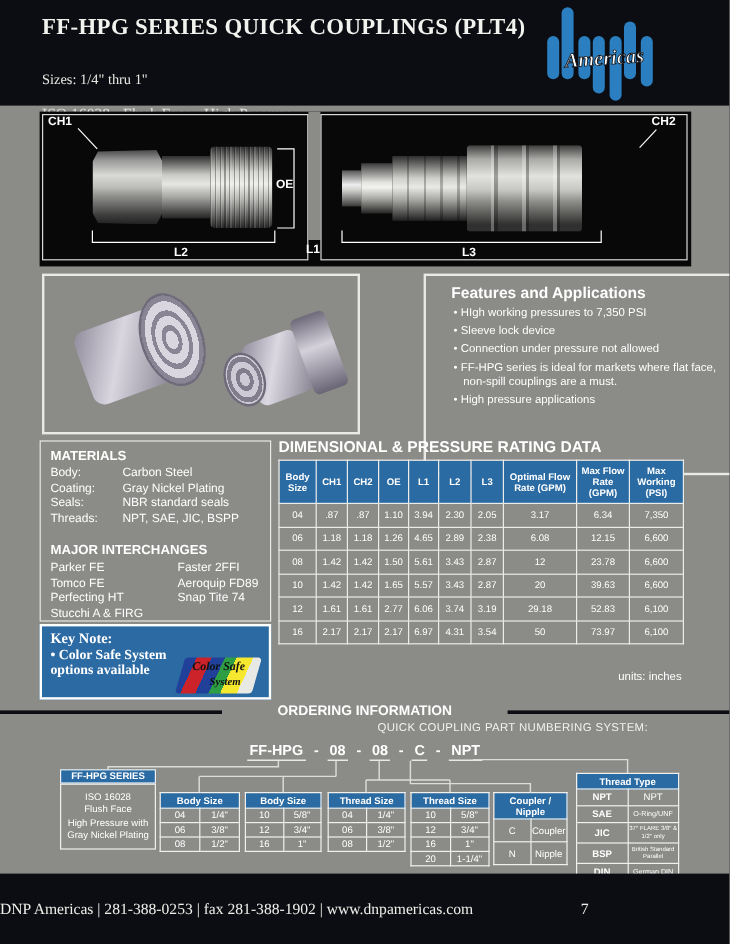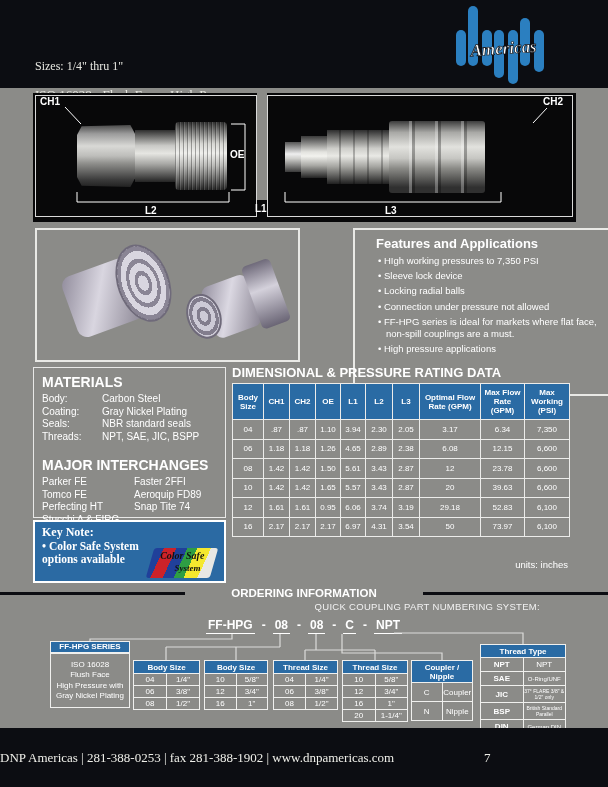--- a/index.html
+++ b/index.html
@@ -57,26 +57,26 @@
                background:repeating-radial-gradient(ellipse at 50% 50%, #cdcad6 0 4px, #827d8d 4px 7px); border:2px solid #6f6a7a; }
   .cadB .bdy { position:absolute; left:22px; top:6px; width:48px; height:54px; border-radius:8px;
                background:linear-gradient(120deg,#8f8a9a,#dbd8e2 45%,#86818f); }
   .cadB .hx  { position:absolute; left:68px; top:0; width:30px; height:66px; border-radius:5px;
                background:linear-gradient(180deg,#6f6a7a,#d4d1db 42%,#6a6575); }
   #features { left:308px; top:228px; width:267px; height:168px; color:#fff; padding:6px 21px;margin-left:45px; }
   #features .ftitle { font-size:13px; font-weight:bold; margin-bottom:4px; }
   .feature-item { font-size:9.5px; line-height:12px; margin-bottom:3.2px; padding-left:10px; text-indent:-8px; }
   
   #materials { left:33px; top:367px; width:193px; height:151px; border:1px solid rgba(255,255,255,.8); color:#fff; padding:6px 8px; }
-  #materials .mtitle { font-size:14px; font-weight:bold; margin-bottom:3px; }
+  #materials .mtitle { font-size:11px; font-weight:bold; margin-bottom:3px; }
   .kv-row { display:flex; font-size:10px; line-height:12.5px; }
   .kv-label { width:60px; flex:none; }
   #interchange-title { margin-top:14px; }
   .ic-row { display:flex; font-size:10px; line-height:12.5px; }
-  .ic-c1 { width:92px; flex:none; }
+  .ic-c1 { width:106px; flex:none; }
   
   #keynote { left:33px; top:520px; width:193px; height:63px; background:#2b6aa3; border:2px solid #fff;
              color:#fff; font-family:"Liberation Serif",serif; font-weight:bold; padding:3px 7px; }
   #keynote .kt { font-size:12px; }
   #keynote .ki { font-size:11.5px; line-height:12.5px; width:128px; }
   #css-logo { position:absolute; right:10px; bottom:3px; width:64px; height:30px; transform:skewX(-16deg);
               border-radius:3px; overflow:hidden;
               background:linear-gradient(100deg,#20409a 0 14%,#cc2229 14% 32%,#20409a 32% 48%,#2e9e44 48% 62%,#f5e82e 62% 82%,#e8e8e4 82% 100%); }
   #css-logo .l1 { position:absolute; left:8px; top:2px; font-family:"Liberation Serif",serif; font-style:italic; font-weight:bold; font-size:10px; color:#111; transform:skewX(16deg); white-space:nowrap; }
   #css-logo .l2 { position:absolute; left:26px; top:15px; font-family:"Liberation Serif",serif; font-style:italic; font-weight:bold; font-size:9px; color:#111; transform:skewX(16deg); }
@@ -118,20 +118,21 @@
   #ftr { position:absolute; left:0; top:728px; width:608px; height:59px; background:#0c0d12; }
   #ftr .ft { position:absolute; left:0; top:22px; width:512px; text-align:left; font-family:"Liberation Serif",serif; font-size:13px; color:#efefe9; }
   #ftr .pg { position:absolute; left:484px; top:22px; font-family:"Liberation Serif",serif; font-size:13px; color:#efefe9; }
 </style>
 </head>
 <body>
 
 <div id="page">
 
   <div id="hdr">
+    <div class="title">FF-HPG SERIES QUICK COUPLINGS (PLT4)</div>
     <div class="sub">ISO 16028 - Flush Face - High Pressure</div>
     <div class="sizes">Sizes: 1/4" thru 1"</div>
     <svg id="logo" width="102" height="82" viewBox="0 0 102 82">
       <g fill="#2b7fc0">
         <rect x="4" y="26" width="10" height="36" rx="5"></rect>
         <rect x="16" y="2" width="10" height="60" rx="5"></rect>
         <rect x="30" y="26" width="10" height="36" rx="5"></rect>
         <rect x="42" y="26" width="10" height="48" rx="5"></rect>
         <rect x="56" y="26" width="10" height="54" rx="5"></rect>
         <rect x="68" y="14" width="10" height="48" rx="5"></rect>
@@ -183,21 +184,20 @@
         <div class="hx"></div>
         <div class="face"></div>
     </div>
   </div>
 
   <div id="features" class="panel">
     <div class="ftitle">Features and Applications</div>
     <div id="features-list">
         <div class="feature-item">• HIgh working pressures to 7,350 PSI</div>
         <div class="feature-item">• Sleeve lock device</div>
-        <div class="feature-item">• Locking radial balls</div>
         <div class="feature-item">• Connection under pressure not allowed</div>
         <div class="feature-item">• FF-HPG series is ideal for markets where flat face, non-spill couplings are a must.</div>
         <div class="feature-item">• High pressure applications</div>
       </div>
   </div>
 
   <div id="materials" class="panel">
     <div class="mtitle">MATERIALS</div>
     <div id="materials-rows">
         <div class="kv-row">
@@ -322,21 +322,21 @@
             <td>3.43</td>
             <td>2.87</td>
             <td>20</td>
             <td>39.63</td>
             <td>6,600</td>
           </tr>
           <tr>
             <td>12</td>
             <td>1.61</td>
             <td>1.61</td>
-            <td>0.95</td>
+            <td>2.77</td>
             <td>6.06</td>
             <td>3.74</td>
             <td>3.19</td>
             <td>29.18</td>
             <td>52.83</td>
             <td>6,100</td>
           </tr>
           <tr>
             <td>16</td>
             <td>2.17</td>

